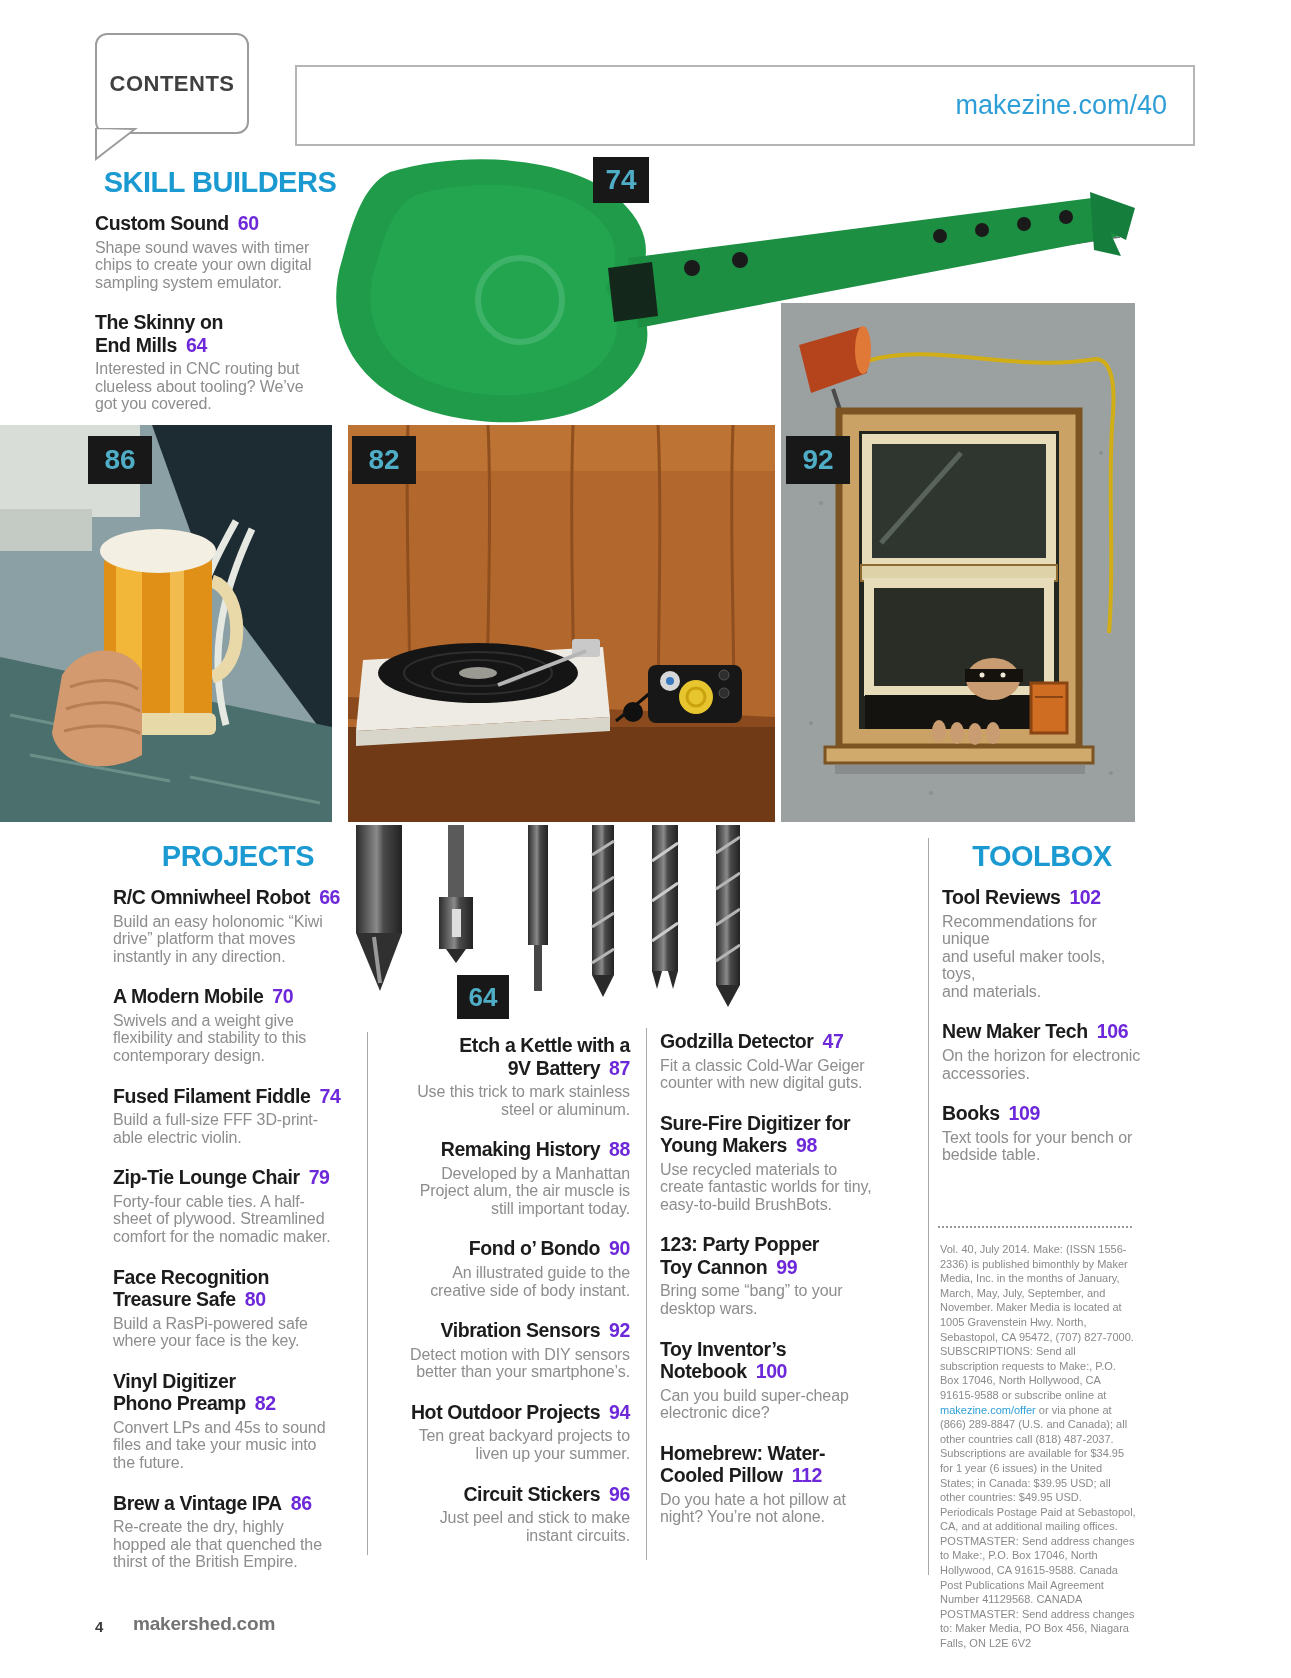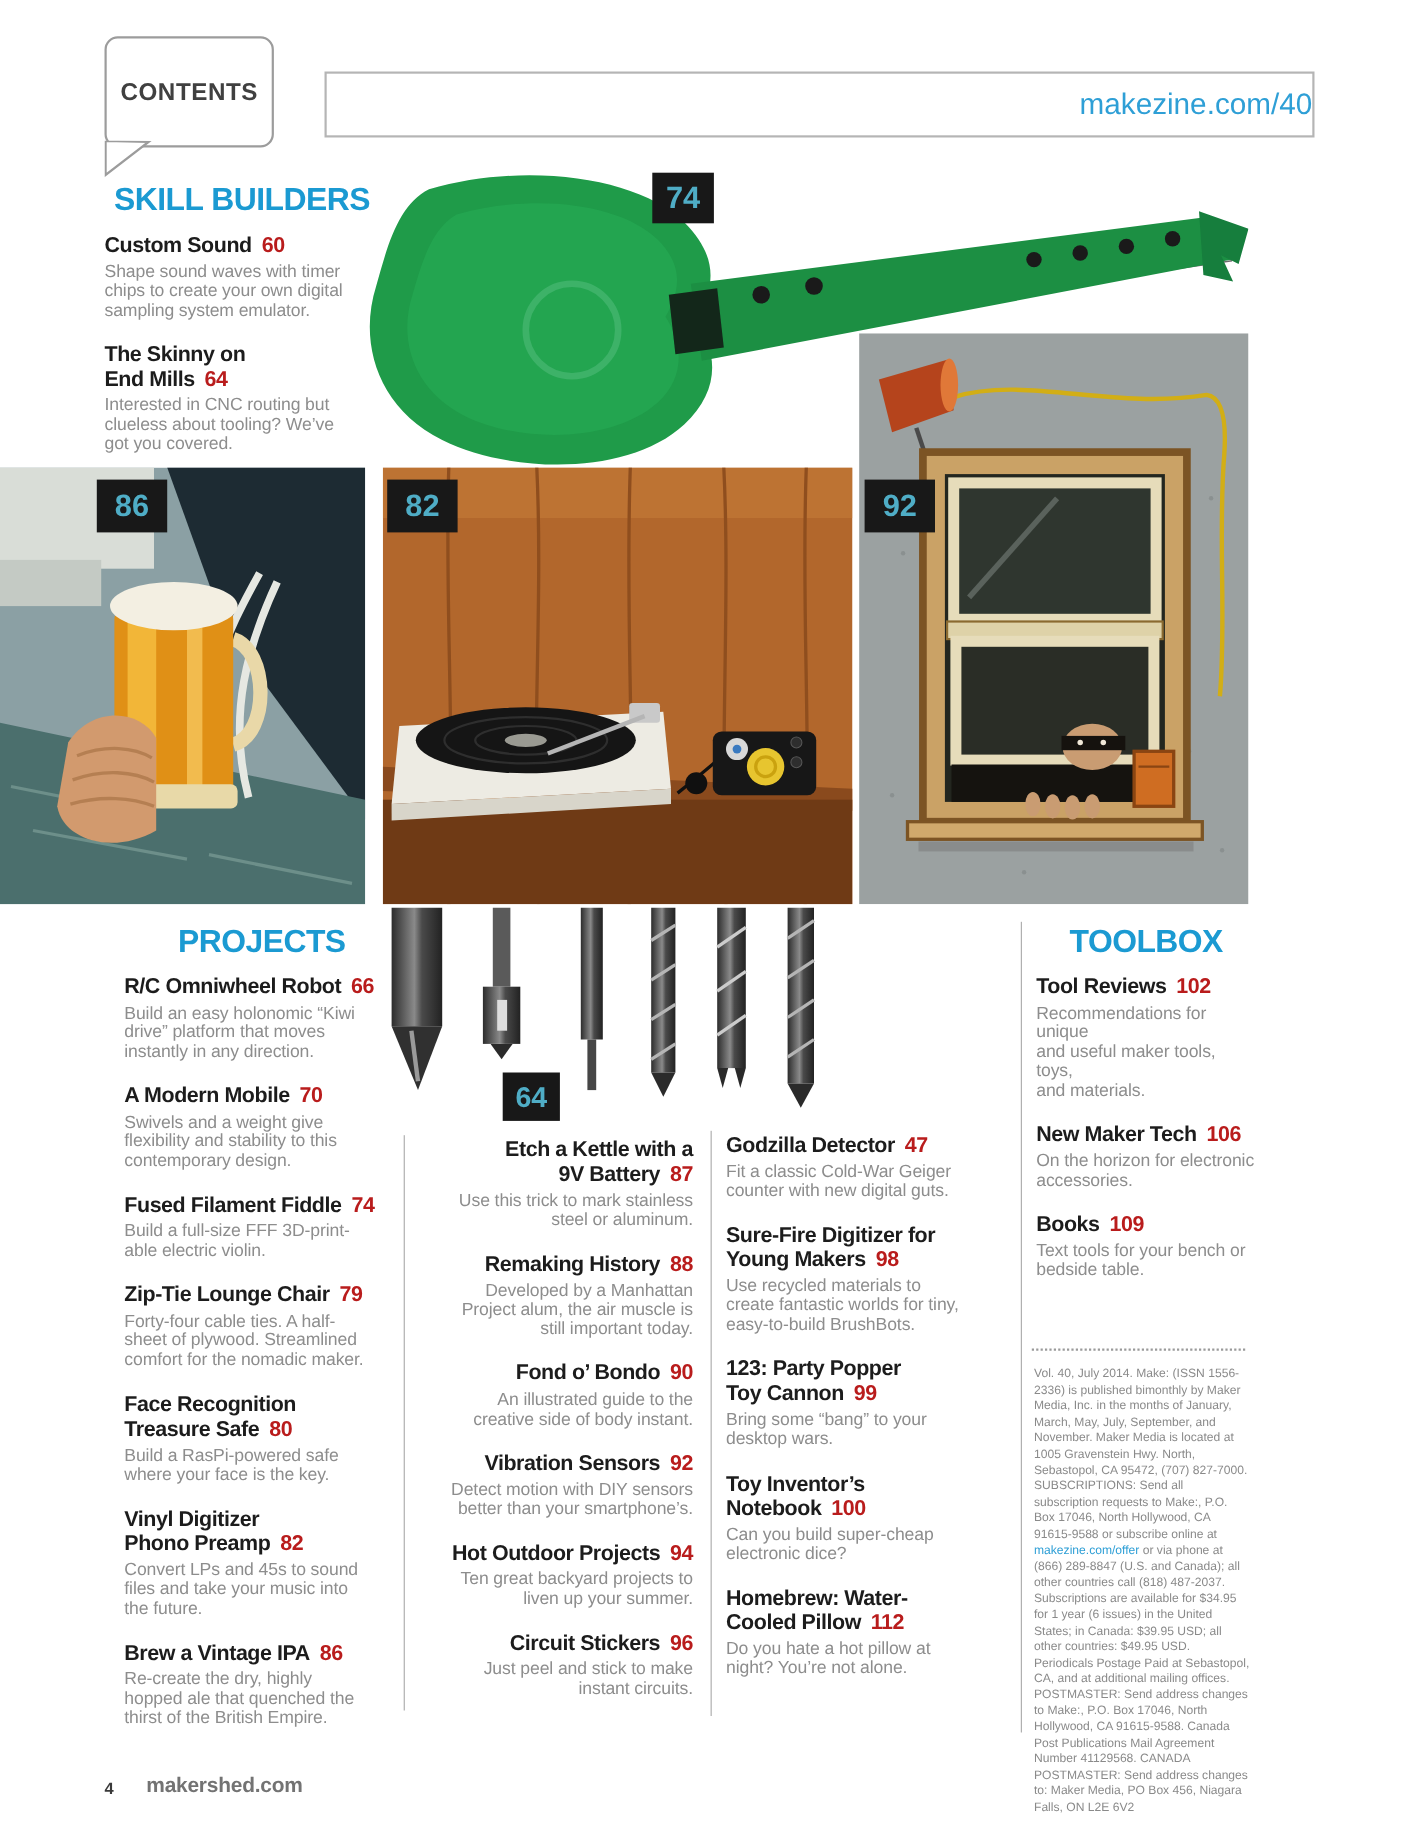--- a/index.html
+++ b/index.html
@@ -5,30 +5,30 @@
   html,body{margin:0;padding:0;background:#ffffff;}
   .canvas{position:relative;width:1291px;height:1678px;background:#ffffff;overflow:hidden;
           font-family:"Liberation Sans", sans-serif;}
   .abs{position:absolute;}
 
   
   .bubble{position:absolute;left:95px;top:33px;width:150px;height:97px;border:2px solid #9c9c9c;
           border-radius:12px;display:flex;align-items:center;justify-content:center;background:#fff;}
   .bubble-label{font-weight:bold;font-size:22px;letter-spacing:.5px;color:#404040;}
   .bubble-tail{position:absolute;left:95px;top:128px;width:44px;height:34px;}
-  .header-box{position:absolute;left:295px;top:65px;width:900px;height:60px;border:2px solid #b5b5b5;
-              box-sizing:border-box;display:flex;align-items:center;justify-content:flex-end;}
+  .header-box{position:absolute;left:295px;top:65px;width:900px;height:81px;border:2px solid #b5b5b5;
+              box-sizing:border-box;display:flex;align-items:center;justify-content:flex-end;padding-right:26px;}
   .site-ref{color:#2e9fd6;font-size:27px;}
 
   
   .col{position:absolute;}
   .section-heading{font-weight:bold;font-size:29px;letter-spacing:-0.5px;color:#1b9ad2;margin:0 0 13px 0;text-align:center;}
   .entry{margin-bottom:20px;}
   .entry-title{font-weight:bold;font-size:19.5px;line-height:22.5px;letter-spacing:-0.4px;color:#1c1c1c;white-space:pre;}
-  .pg{color:#b91c1c;margin-left:9px;}
+  .pg{color:#6d28d9;margin-left:9px;}
   .entry-desc{font-size:16px;line-height:17.6px;color:#8d8d8d;white-space:pre-line;margin-top:4px;letter-spacing:-0.1px;}
 
   .vdivider{position:absolute;width:1px;background:#a8a8a8;}
 
   
   .tag{position:absolute;background:#181818;color:#4fadc6;font-weight:bold;font-size:28px;
        display:flex;align-items:center;justify-content:center;letter-spacing:0;}
 
   
   .dotted-rule{position:absolute;left:938px;top:1226px;width:194px;border-top:2px dotted #9a9a9a;}

